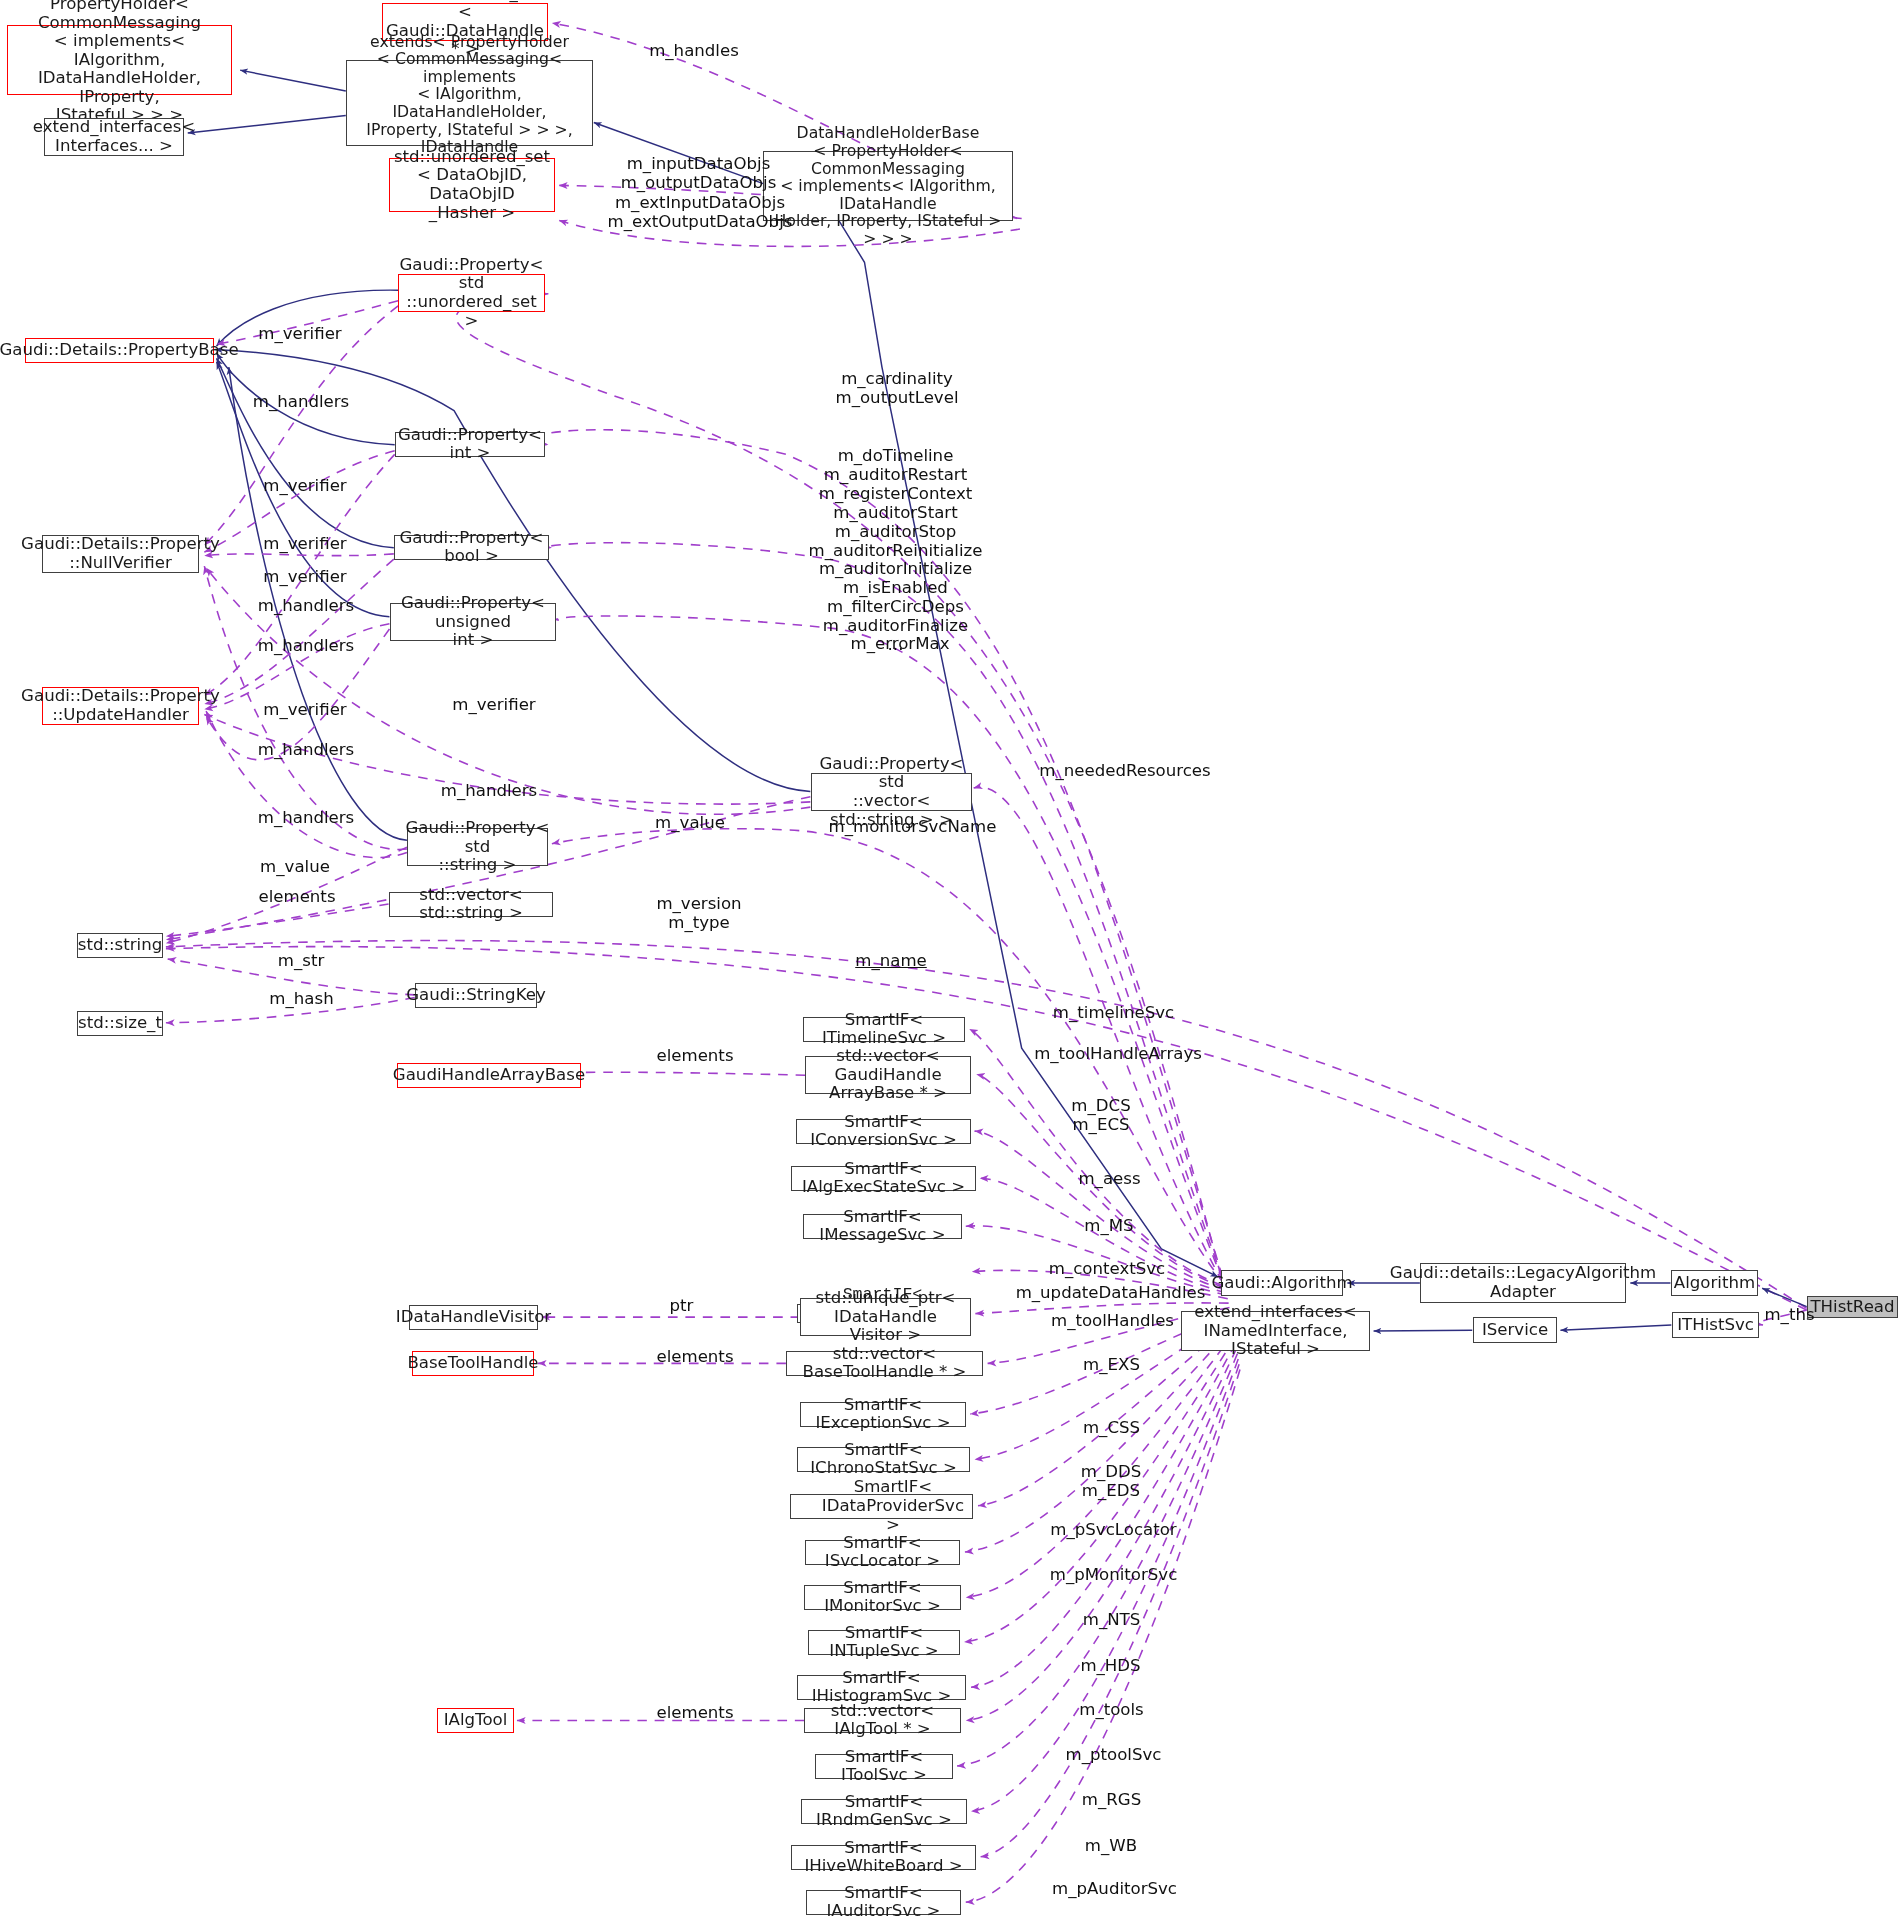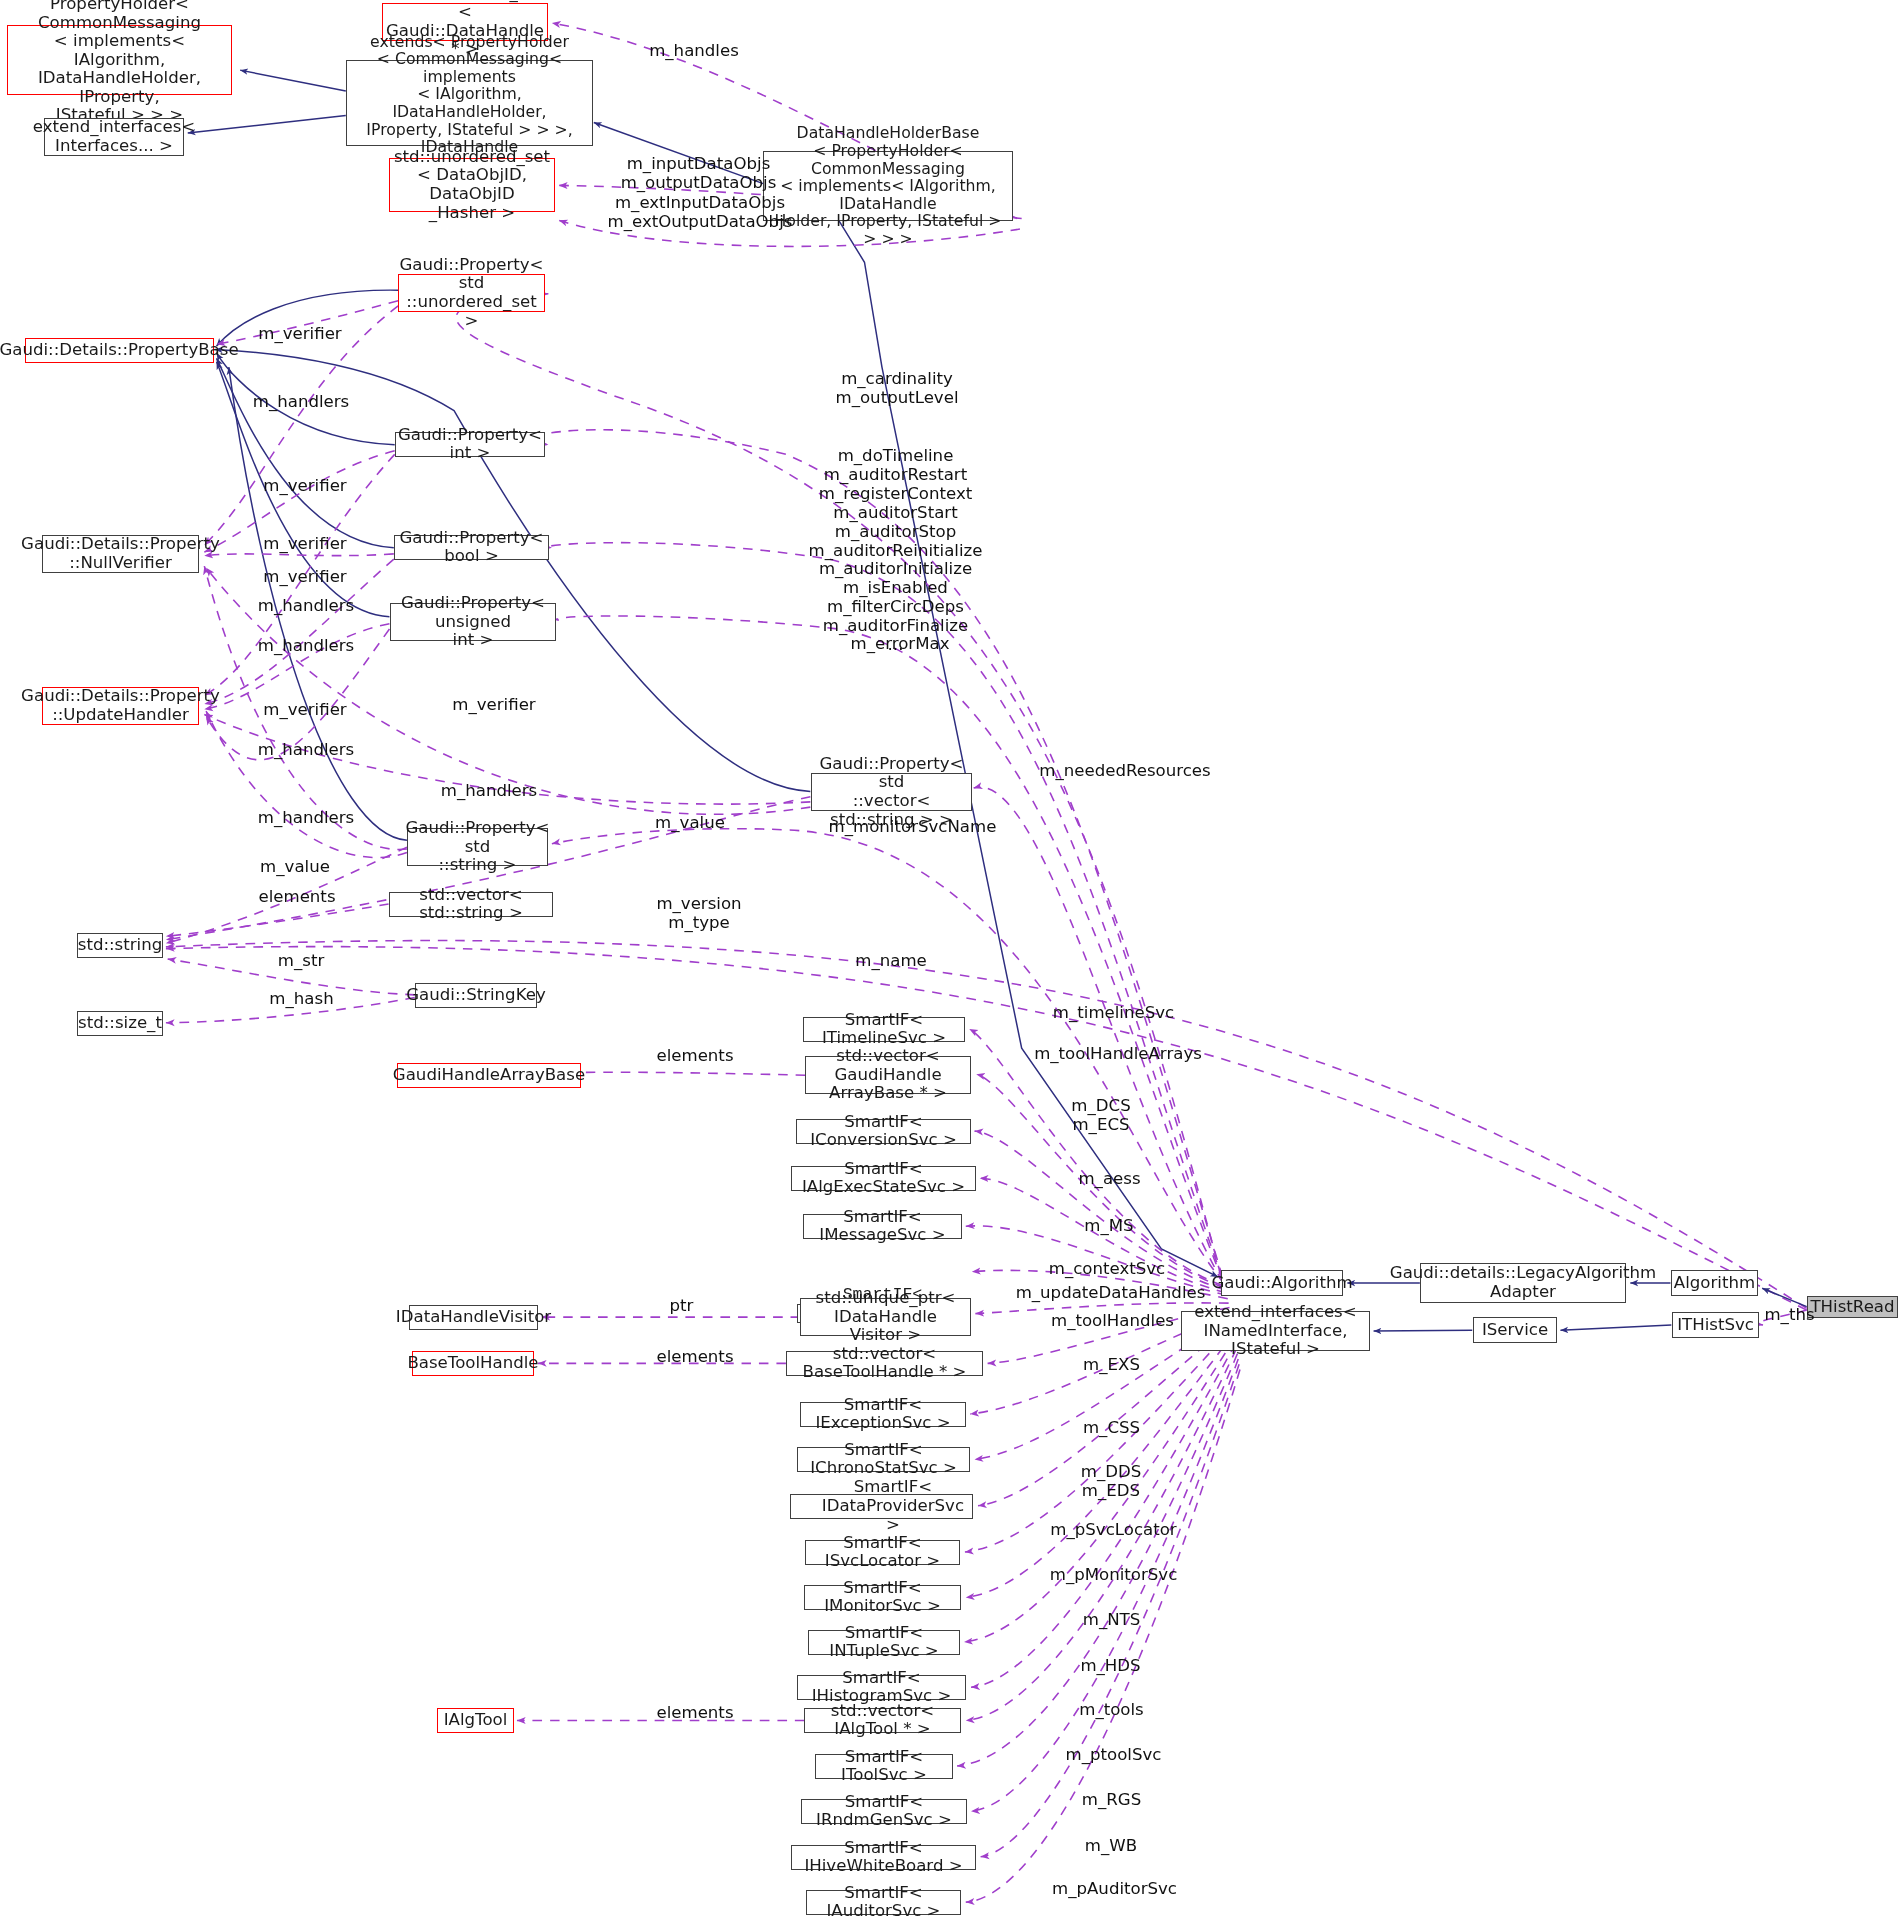--- a/index.html
+++ b/index.html
@@ -263,21 +263,21 @@
   <div class="elabel" style="left:428px;top:782px;width:122px;">m_handlers</div>
   <div class="elabel" style="left:245px;top:809px;width:122px;">m_handlers</div>
   <div class="elabel" style="left:1029px;top:762px;width:192px;">m_neededResources</div>
   <div class="elabel" style="left:633px;top:814px;width:114px;">m_value</div>
   <div class="elabel" style="left:821px;top:818px;width:183px;">m_monitorSvcName</div>
   <div class="elabel" style="left:238px;top:858px;width:114px;">m_value</div>
   <div class="elabel" style="left:240px;top:888px;width:114px;">elements</div>
   <div class="elabel" style="left:638px;top:895px;width:122px;">m_version
 m_type</div>
   <div class="elabel" style="left:253px;top:952px;width:96px;">m_str</div>
-  <div class="elabel" style="left:830px;top:952px;width:122px;">m_name</div>
+  <div class="elabel" style="left:830px;top:952px;width:122px;text-decoration:underline;">m_name</div>
   <div class="elabel" style="left:249px;top:990px;width:105px;">m_hash</div>
   <div class="elabel" style="left:1035px;top:1004px;width:157px;">m_timelineSvc</div>
   <div class="elabel" style="left:638px;top:1047px;width:114px;">elements</div>
   <div class="elabel" style="left:1022px;top:1045px;width:192px;">m_toolHandleArrays</div>
   <div class="elabel" style="left:1044px;top:1097px;width:114px;">m_DCS
 m_ECS</div>
   <div class="elabel" style="left:1057px;top:1170px;width:105px;">m_aess</div>
   <div class="elabel" style="left:1061px;top:1217px;width:96px;">m_MS</div>
   <div class="elabel" style="left:1033px;top:1260px;width:148px;">m_contextSvc</div>
   <div class="elabel" style="left:638px;top:1297px;width:87px;">ptr</div>

